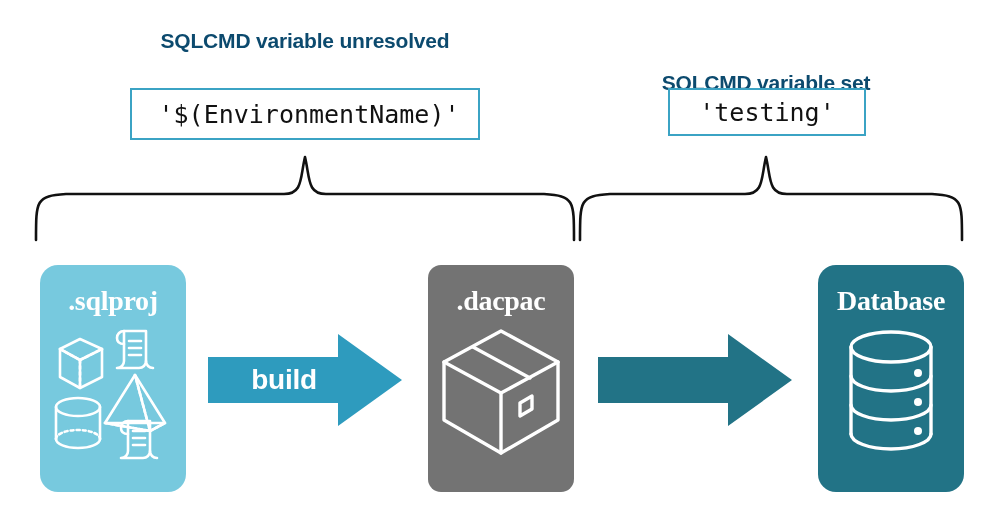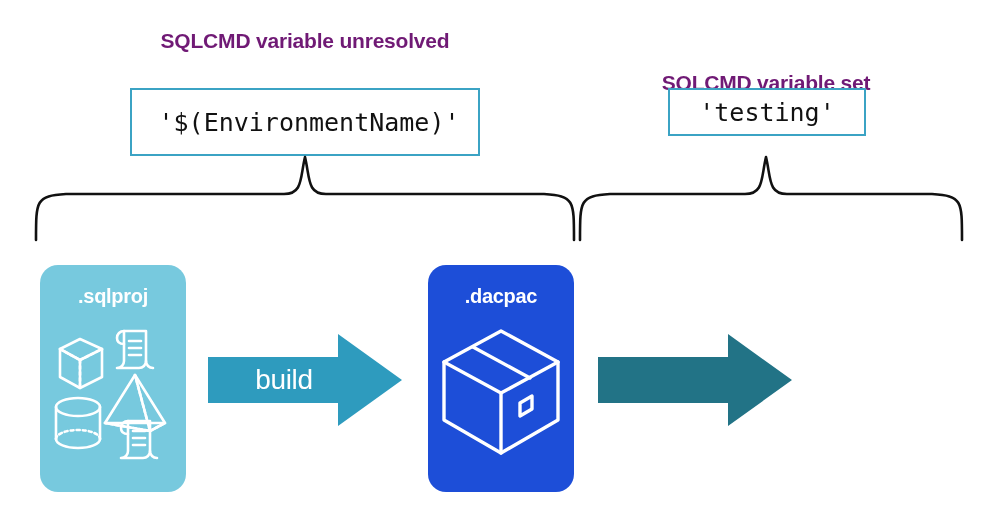--- a/index.html
+++ b/index.html
@@ -21,21 +21,21 @@
     width: 1000px;
     height: 522px;
   }
 
   
   .caption {
     position: absolute;
     font-family: "Liberation Sans", sans-serif;
     font-weight: bold;
     font-size: 21px;
-    color: #701a75;
+    color: #0c4a6e;
     letter-spacing: -0.2px;
     white-space: nowrap;
     transform: translateX(-50%);
   }
   #caption-left  { left: 305px; top: 29px; }
   #caption-right { left: 766px; top: 29px; margin-top: 42px; }
 
   
   .codebox {
     position: absolute;
@@ -45,21 +45,21 @@
     display: flex;
     align-items: center;
     justify-content: center;
     font-family: "DejaVu Sans Mono", "Liberation Mono", monospace;
     font-size: 25px;
     color: #111111;
     white-space: nowrap;
   }
   #codebox-left {
     left: 130px; top: 88px;
-    width: 350px; height: 68px; padding-left: 8px;
+    width: 350px; height: 52px; padding-left: 8px;
   }
   #codebox-right {
     left: 668px; top: 88px;
     width: 198px; height: 48px;
   }
 
   
   .brace-layer {
     position: absolute;
     left: 0; top: 0;
@@ -74,56 +74,56 @@
     width: 146px;
     height: 227px;
     border-radius: 18px;
     overflow: hidden;
   }
   .panel-label {
     position: absolute;
     top: 20px;
     left: 0; right: 0;
     text-align: center;
-    font-family: Liberation Sans, sans-serif;
+    font-family: Liberation Serif, serif;
     font-weight: bold;
-    font-size: 20px;
+    font-size: 28px;
     color: #ffffff;
     letter-spacing: -0.3px;
     white-space: nowrap;
   }
   .panel-art {
     position: absolute;
     left: 0;
     top: 52px;
     width: 146px;
     height: 150px;
   }
   #panel-sqlproj  { left: 40px;  background: #77c9de; }
-  #panel-dacpac   { left: 428px; background: #1d4ed8; }
+  #panel-dacpac   { left: 428px; background: #737373; border-radius: 13px; }
   #panel-database { left: 818px; background: #227386; }
 
   
   .arrow {
     position: absolute;
     top: 334px;
     width: 194px;
     height: 92px;
   }
   #arrow-build  { left: 208px; }
   #arrow-deploy { left: 598px; }
   .arrow-label {
     position: absolute;
     left: 0;
     top: 50%;
     width: 152px;
     transform: translateY(-50%);
     text-align: center;
     font-family: "Liberation Sans", sans-serif;
-    font-weight: normal;
+    font-weight: bold;
     font-size: 28px;
     color: #ffffff;
     letter-spacing: -0.3px;
     white-space: nowrap;
     pointer-events: none;
   }
 </style>
 </head>
 <body>
 
@@ -220,20 +220,38 @@
         <path d="M 16,45 L 73,76 L 130,45"></path>
         <path d="M 73,76 L 73,136"></path>
 
         <path d="M 45,30 L 102,61"></path>
 
         <path d="M 92,86 L 104,79 L 104,92 L 92,99 Z"></path>
       </g>
     </svg>
   </div>
 
+  <div class="panel" id="panel-database">
+    <div class="panel-label">Database</div>
+    <svg class="panel-art" viewBox="0 0 146 150">
+      <g fill="none" stroke="#ffffff" stroke-width="3.4" stroke-linecap="round" stroke-linejoin="round">
+        <ellipse cx="73" cy="30" rx="40" ry="15"></ellipse>
+        <path d="M 33,30 L 33,117"></path>
+        <path d="M 113,30 L 113,117"></path>
+        <path d="M 33,117 C 33,125 51,132 73,132 C 95,132 113,125 113,117"></path>
+        <path d="M 33,59 C 33,67 51,74 73,74 C 95,74 113,67 113,59"></path>
+        <path d="M 33,88 C 33,96 51,103 73,103 C 95,103 113,96 113,88"></path>
+      </g>
+      <g fill="#ffffff">
+        <circle cx="100" cy="56" r="4"></circle>
+        <circle cx="100" cy="85" r="4"></circle>
+        <circle cx="100" cy="114" r="4"></circle>
+      </g>
+    </svg>
+  </div>
 
   <div class="arrow" id="arrow-build">
     <svg viewBox="0 0 194 92" width="194" height="92">
       <path d="M 0,23 L 130,23 L 130,0 L 194,46 L 130,92 L 130,69 L 0,69 Z" fill="#2e9bbe"></path>
     </svg>
     <div class="arrow-label">build</div>
   </div>
 
   <div class="arrow" id="arrow-deploy">
     <svg viewBox="0 0 194 92" width="194" height="92">

